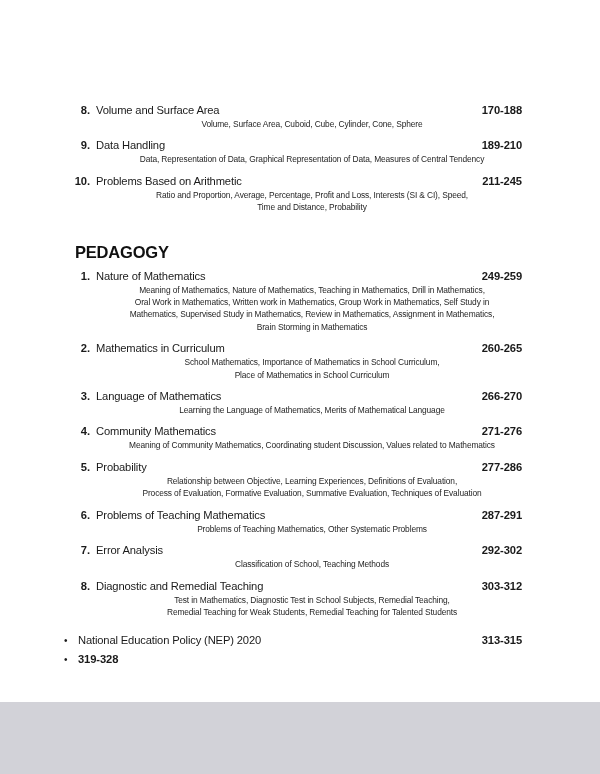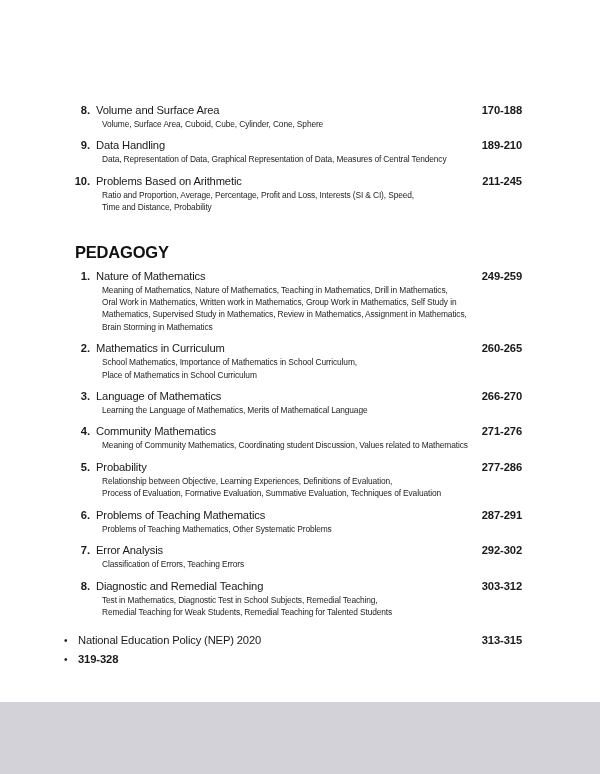--- a/index.html
+++ b/index.html
@@ -78,20 +78,21 @@
     white-space: nowrap;
   }
   .entry-desc {
     margin-left: 38px;
     margin-top: 2px;
     font-size: 8.4px;
     line-height: 12.4px;
     color: #1f1f1f;
     letter-spacing: -0.12px;
     white-space: pre-line;
+    text-align: center;
   }
 
   
   .section-heading {
     font-weight: bold;
     font-size: 16.5px;
     color: #111111;
     letter-spacing: -0.2px;
     margin: 29px 0 8px 11px;
   }
@@ -223,21 +224,21 @@
             <span class="entry-pages">287-291</span>
           </div>
           <div class="entry-desc">Problems of Teaching Mathematics, Other Systematic Problems</div>
         </div>
         <div class="entry">
           <div class="entry-head">
             <span class="entry-num">7.</span>
             <span class="entry-title">Error Analysis</span>
             <span class="entry-pages">292-302</span>
           </div>
-          <div class="entry-desc">Classification of Errors, Teaching Errors</div>
+          <div class="entry-desc">Classification of School, Teaching Methods</div>
         </div>
         <div class="entry">
           <div class="entry-head">
             <span class="entry-num">8.</span>
             <span class="entry-title">Diagnostic and Remedial Teaching</span>
             <span class="entry-pages">303-312</span>
           </div>
           <div class="entry-desc">Test in Mathematics, Diagnostic Test in School Subjects, Remedial Teaching,
 Remedial Teaching for Weak Students, Remedial Teaching for Talented Students</div>
         </div>

